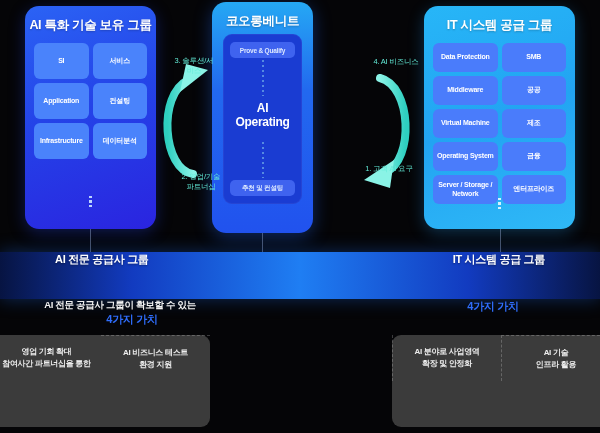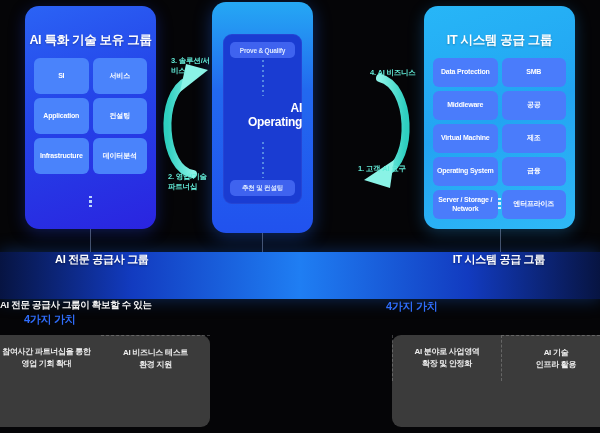--- a/index.html
+++ b/index.html
@@ -10,21 +10,21 @@
     overflow: hidden;
   }
   #root { position: relative; width: 600px; height: 433px; background: #050507; }
 
   
   .diagram { position: relative; width: 600px; height: 250px; }
 
   .panel {
     position: absolute;
     border-radius: 14px;
-    padding-top: 26px;
+    padding-top: 11px;
   }
   .panel-title {
     text-align: center;
     color: #ffffff;
     font-weight: bold;
     font-size: 12.5px;
     letter-spacing: -0.3px;
     text-shadow: 0 1px 2px rgba(0,0,0,.25);
   }
 
@@ -101,36 +101,37 @@
     background: #3f63ef;
     color: #dbe7ff;
     font-size: 6.5px; font-weight: bold;
     display: flex; align-items: center; justify-content: center;
     letter-spacing: -0.2px;
   }
   #chip-top { top: 8px; }
   #chip-bot { bottom: 8px; }
   .center-core {
     position: absolute; left: 0; right: 0; top: 68px;
-    text-align: right; color: #ffffff;
+    text-align: center; color: #ffffff;
     font-size: 12px; font-weight: bold; line-height: 1.15;
     letter-spacing: -0.3px;
   }
 
   
   .arrows { position: absolute; inset: 0; pointer-events: none; }
   .arrow-label {
     position: absolute;
     color: #63ecd8;
-    font-size: 7.5px; font-weight: bold;
+    font-size: 7.5px; font-weight: normal;
     letter-spacing: -0.2px; line-height: 1.3;
+    text-align: center;
   }
   #lbl-3 { left: 171px; top: 56px; width: 46px; }
-  #lbl-2 { left: 168px; top: 172px; width: 50px; }
-  #lbl-4 { left: 370px; top: 68px; width: 52px; }
+  #lbl-2 { left: 176px; top: 172px; width: 50px; }
+  #lbl-4 { left: 370px; top: 57px; width: 52px; }
   #lbl-1 { left: 358px; top: 164px; width: 62px; }
 
   
   .connector { position: absolute; width: 1px; background: rgba(150,170,210,.45); }
   #conn-left   { left: 90px;  top: 229px; height: 23px; }
   #conn-center { left: 262px; top: 233px; height: 19px; }
   #conn-right  { left: 500px; top: 229px; height: 23px; }
 
   
   #banner {
@@ -144,21 +145,21 @@
     color: #ffffff; font-size: 11px; font-weight: bold; letter-spacing: -0.3px;
     text-shadow: 0 1px 2px rgba(0,0,0,.4);
   }
 
   
   #bottom { position: absolute; left: 0; top: 290px; width: 600px; height: 143px; }
   .value-col { position: absolute; top: 0; width: 300px; height: 143px; }
   #col-left { left: 0; }
   #col-right { left: 300px; }
 
-  .value-head { text-align: left; padding-top: 9px; }
+  .value-head { text-align: center; padding-top: 9px; }
   #col-left .value-head { padding-right: 60px; }
   #col-right .value-head { padding-left: 62px; }
   .value-head-1 {
     color: #f2f2f2; font-size: 9.5px; font-weight: bold; letter-spacing: -0.3px;
   }
   .value-head-2 {
     color: #2f6dfb; font-size: 11px; font-weight: bold; letter-spacing: -0.3px;
     margin-top: 0;
     padding-left: 24px;
   }
@@ -203,20 +204,21 @@
         <div class="tile">데이터분석</div>
       </div>
       <div class="ellipsis-v">
         <i></i>
           <i></i>
           <i></i>
       </div>
     </div>
 
     <div class="panel" id="panel-center">
+      <div class="panel-title">코오롱베니트</div>
       <div class="center-card">
         <div class="chip" id="chip-top">Prove &amp; Qualify</div>
         <div class="dotline" id="dot-top"></div>
         <div class="center-core">
           <div>AI</div>
           <div>Operating</div>
         </div>
         <div class="dotline" id="dot-bot"></div>
         <div class="chip" id="chip-bot">추천 및 컨설팅</div>
       </div>
@@ -285,22 +287,22 @@
   <div id="bottom">
 
     <div class="value-col" id="col-left">
       <div class="value-head">
         <div class="value-head-1">AI 전문 공급사 그룹이 확보할 수 있는</div>
         <div class="value-head-2">4가지 가치</div>
       </div>
       <div class="value-card" id="card-left">
         <div class="value-cell">
           <div>
+            <div>영업 기회 확대</div>
             <div>참여사간 파트너십을 통한</div>
-            <div>영업 기회 확대</div>
           </div>
         </div>
         <div class="value-cell r-bottom">
           <div>
             <div>AI 비즈니스 테스트</div>
             <div>환경 지원</div>
           </div>
         </div>
       </div>
     </div>

